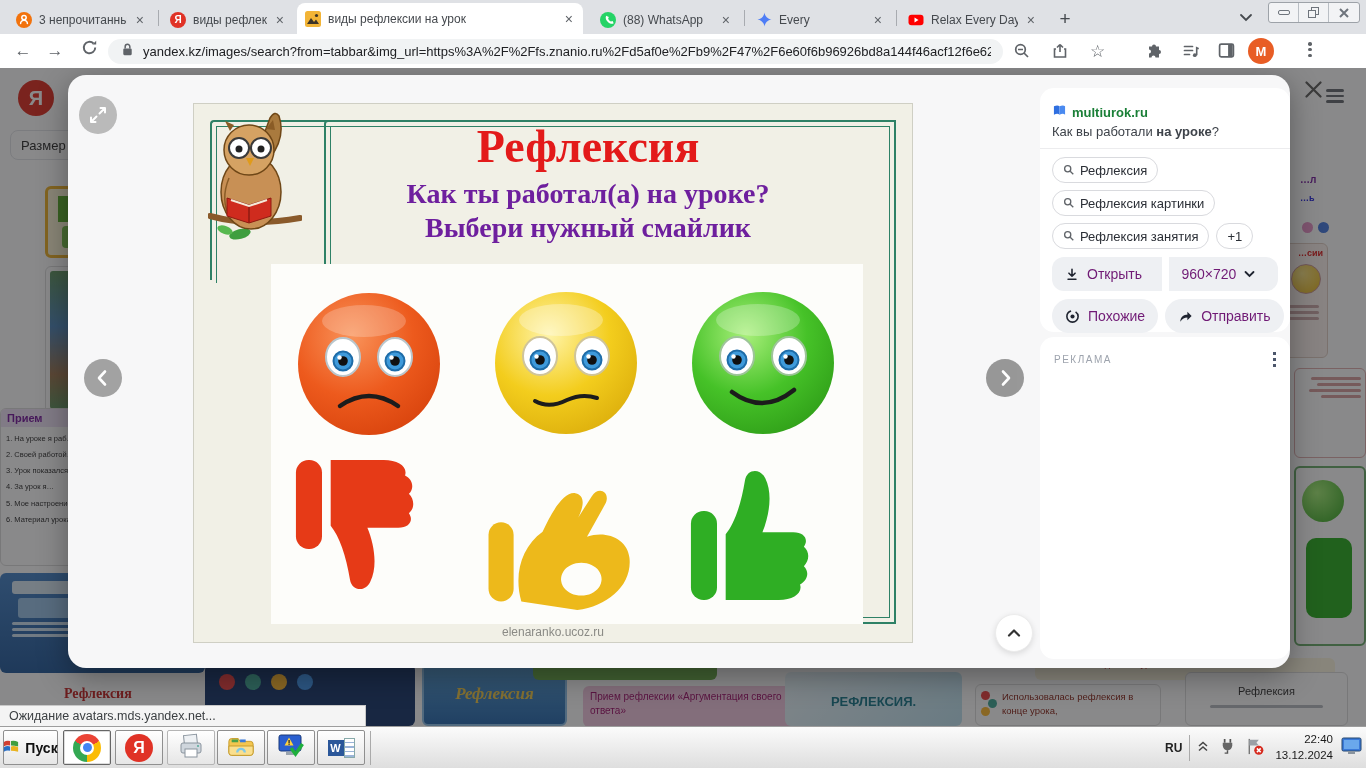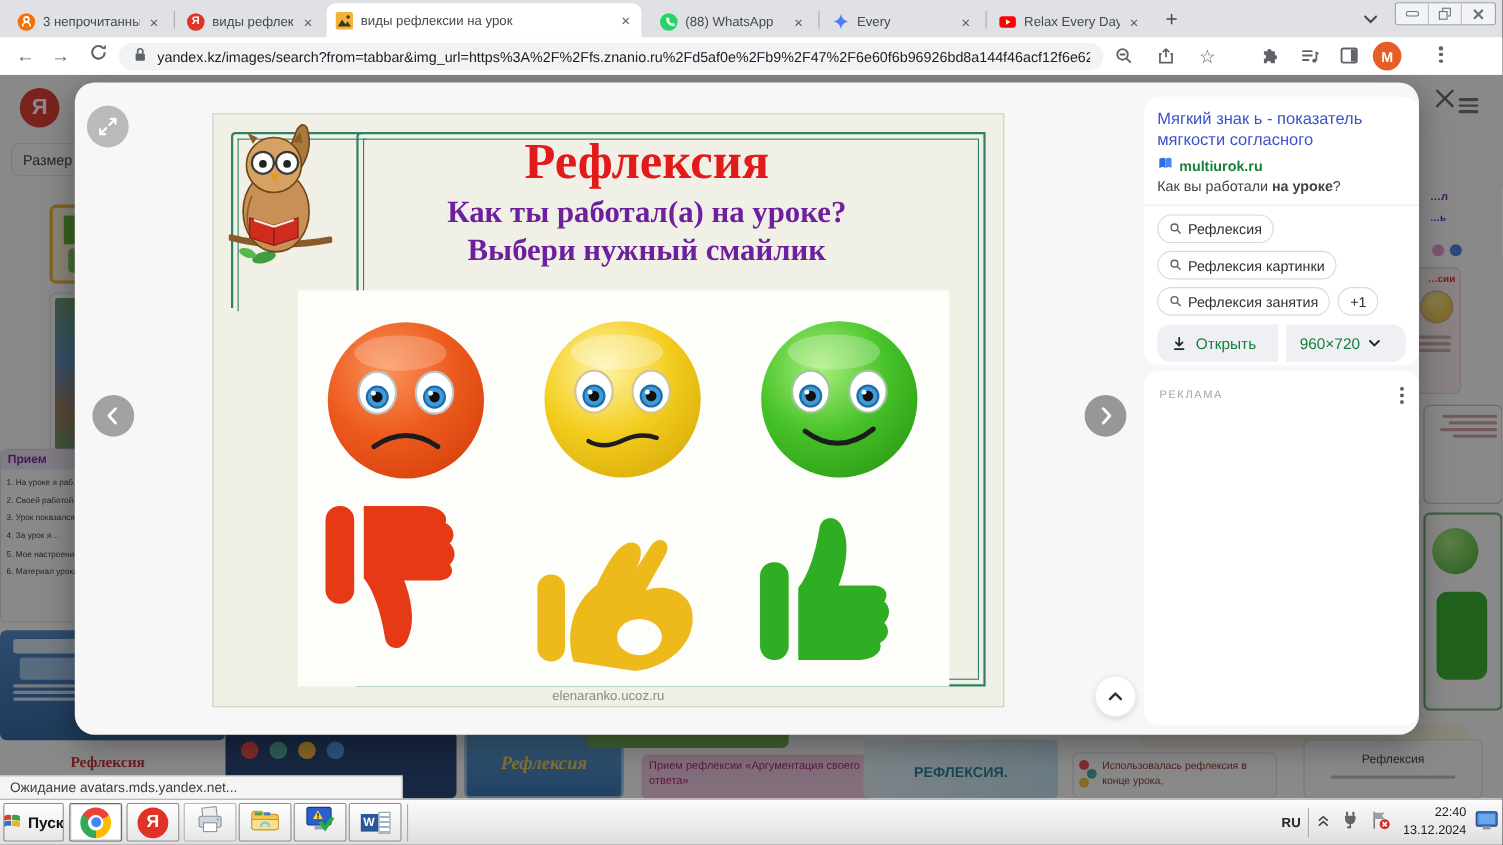--- a/index.html
+++ b/index.html
@@ -68,21 +68,21 @@
 
   
   .icard{position:absolute;left:972px;top:13px;width:250px;height:244px;background:#fff;border-radius:14px;padding:11px 12px;}
   .icard-title{font-size:15px;line-height:1.28;color:#3c52cc;}
   .siterow{display:flex;align-items:center;gap:5px;margin-top:5px;font-size:13px;font-weight:bold;color:#1a7f37;}
   .snippet{margin-top:4px;font-size:13px;color:#3e434a;}
   .divider{height:1px;background:#ececee;margin:9px -12px 8px;}
   .chips{display:flex;flex-wrap:wrap;gap:7px;}
   .chip{display:flex;align-items:center;gap:5px;border:1px solid #d9dade;border-radius:15px;height:26px;padding:0 10px;font-size:13px;color:#2b2f36;background:#fff;}
   .btnrow{display:flex;gap:7px;margin-top:8px;}
-  .gbtn{display:flex;align-items:center;gap:8px;background:#eef0f3;border:none;height:34px;font-size:14px;color:#15803d;padding:0 13px;}
+  .gbtn{display:flex;align-items:center;gap:8px;background:#eef0f3;border:none;height:34px;font-size:14px;color:#701a75;padding:0 13px;}
   .split .gbtn:first-child{border-radius:12px 0 0 12px;flex:1;}
   .split .gbtn:last-child{border-radius:0 12px 12px 0;flex:1;}
   .pill{border-radius:17px;}
   .adcard{position:absolute;left:972px;top:262px;width:250px;height:322px;background:#fff;border-radius:14px;padding:12px 14px;}
   .adlabel{font-size:10px;letter-spacing:1.5px;color:#9da3ad;}
   .addots{position:absolute;right:14px;top:12px;}
   .addots i{display:block;width:3.5px;height:3.5px;background:#4c566b;margin:2.5px 0;}
 
   
   .statusbar{position:absolute;left:0;top:705px;width:366px;height:21px;background:#f4f4f4;border:1px solid #c9c9c9;border-left:none;border-bottom:none;z-index:6;font-size:12.5px;color:#3c4043;display:flex;align-items:center;padding:0 9px;}
@@ -497,21 +497,20 @@
               <rect x="2" y="60" width="27" height="92" rx="13"></rect>
               <path d="M38,152 h55 c15,0 25,-7 22,-16 c8,-4 10,-13 4,-19 c6,-6 6,-15 0,-20 c5,-7 1,-15 -11,-15 h-32 c7,-17 11,-40 3,-56 c-5,-11 -19,-10 -21,2 c-4,25 -11,45 -20,56 z"></path>
             </g>
           </svg>
         </div>
 
         <div class="slidecap">elenaranko.ucoz.ru</div>
       </div>
 
       <div class="icard">
-        <div class="icard-title">Мягкий знак ь - показатель мягкости согласного</div>
         <div class="siterow">
           <span><svg width="15" height="13" viewBox="0 0 16 14">
                 <path d="M2,2.5 q4,-2 6,0 v9 q-2,-2 -6,0 z" fill="#2f6fe0"></path>
                 <path d="M8,2.5 q4,-2 6,0 v9 q-2,-2 -6,0 z" fill="#4a8af0"></path>
               </svg></span>
           <span>multiurok.ru</span>
         </div>
         <div class="snippet"><span>Как вы работали </span><b>на уроке</b><span>?</span></div>
         <div class="divider"></div>
         <div class="chips">

